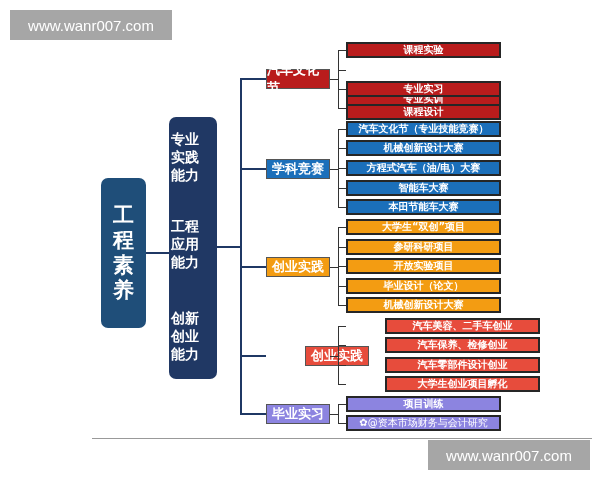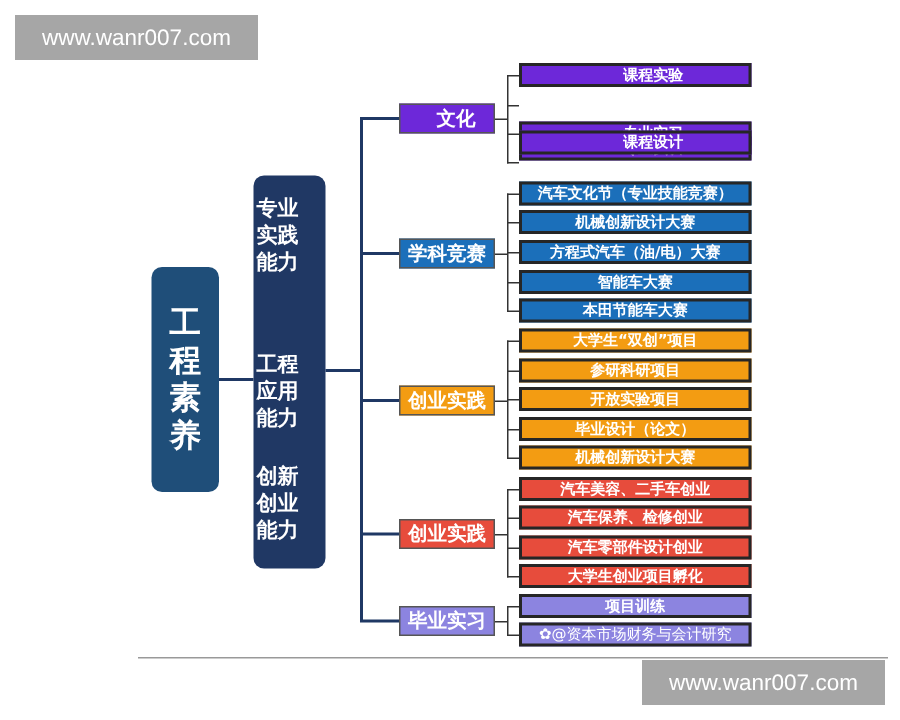--- a/index.html
+++ b/index.html
@@ -15,24 +15,24 @@
          color:#fff; font-weight:bold; font-size:14px; line-height:18px; }
   .midgrp { position:absolute; left:0; width:32px; text-align:center; }
   .line { position:absolute; background:#1f3864; }
   .tline { position:absolute; background:#333; }
   .cat { position:absolute; left:266px; width:64px; height:20px; color:#fff; font-weight:bold;
          font-size:13px; display:flex; align-items:center; justify-content:center;
          border:1px solid #555; box-sizing:border-box; }
   .leaf { position:absolute; left:346px; width:155px; height:16px; color:#fff; font-size:10px;
           font-weight:bold; display:flex; align-items:center; justify-content:center;
           border:2px solid #262626; box-sizing:border-box; white-space:nowrap; }
-  .green { background:#6d28d9;padding-left:24px; }
+  .green { background:#b91c1c; }
   .blue { background:#1b6fba; }
   .orange { background:#f39c12; }
-  .red { background:#e74c3c; }
+  .red { background:#e74c3c;margin-left:39px; }
   .purple { background:#8c84e0; }
   .hr { position:absolute; left:92px; top:438px; width:500px; height:1px; background:#999; }
 </style>
 </head>
 <body>
 
 <div class="wm" style="left:10px;top:10px;width:162px;height:30px;">www.wanr007.com</div>
 
 <div class="abs root">
   <span>工</span>
@@ -42,21 +42,21 @@
 </div>
 
 <div class="line" style="left:146px;top:252px;width:23px;height:2px;"></div>
 
 <div class="abs mid">
   <div class="midgrp" style="top:13px;">
     <div>专业</div>
     <div>实践</div>
     <div>能力</div>
   </div>
-  <div class="midgrp" style="top:117px;">
+  <div class="midgrp" style="top:100px;">
     <div>工程</div>
     <div>应用</div>
     <div>能力</div>
   </div>
   <div class="midgrp" style="top:192px;">
     <div>创新</div>
     <div>创业</div>
     <div>能力</div>
   </div>
 </div>
@@ -107,21 +107,21 @@
 <div class="tline" style="left:338px;top:384px;width:8px;height:1px;"></div>
 
 <div class="tline" style="left:330px;top:414px;width:8px;height:1px;"></div>
 <div class="tline" style="left:338px;top:404px;width:1px;height:20px;"></div>
 <div class="tline" style="left:338px;top:404px;width:8px;height:1px;"></div>
 <div class="tline" style="left:338px;top:423px;width:8px;height:1px;"></div>
 
 <div class="leaf green" style="top:42px;">课程实验</div>
 <div class="leaf green" style="top:62px;margin-top:29px;">专业实训</div>
 <div class="leaf green" style="top:81px;">专业实习</div>
-<div class="leaf green" style="top:87px;text-align:center;">课程设计</div>
+<div class="leaf green" style="top:104px;text-align:center;">课程设计</div>
 
 <div class="leaf blue" style="top:121px;">汽车文化节（专业技能竞赛）</div>
 <div class="leaf blue" style="top:140px;">机械创新设计大赛</div>
 <div class="leaf blue" style="top:160px;">方程式汽车（油/电）大赛</div>
 <div class="leaf blue" style="top:180px;">智能车大赛</div>
 <div class="leaf blue" style="top:199px;">本田节能车大赛</div>
 
 <div class="leaf orange" style="top:219px;">大学生“双创”项目</div>
 <div class="leaf orange" style="top:239px;">参研科研项目</div>
 <div class="leaf orange" style="top:258px;">开放实验项目</div>

